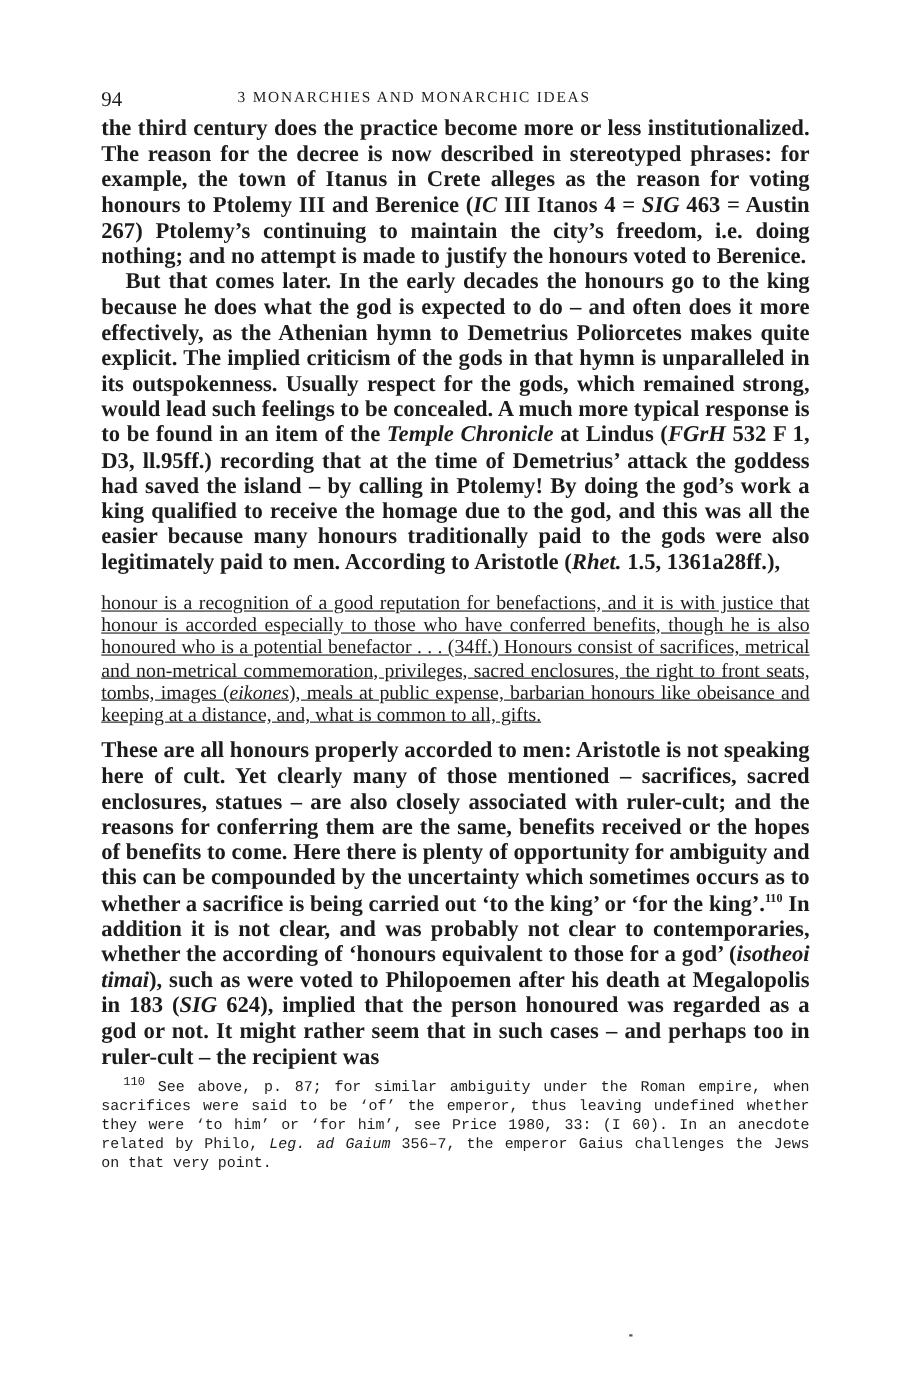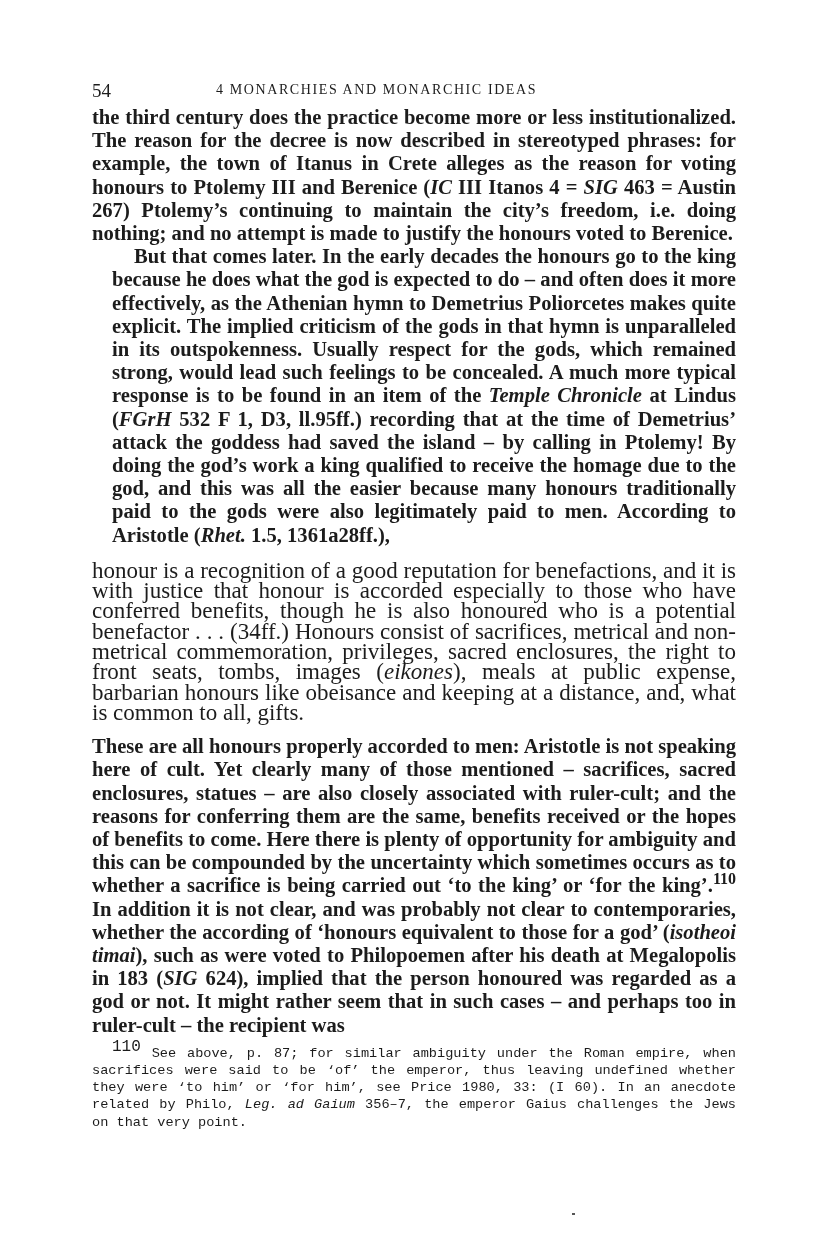--- a/index.html
+++ b/index.html
@@ -3,35 +3,35 @@
 <meta charset="utf-8">
 <style>
   html, body { margin:0; padding:0; background:#ffffff; }
   body { width:822px; height:1254px; position:relative; overflow:hidden;
          font-family:"Liberation Serif","DejaVu Serif",serif; color:#1c1c1c; }
   .page { position:absolute; left:92px; top:76px; width:644px; }
   .header { position:relative; height:30px; }
   .pageno { position:absolute; left:0; top:4px; font-size:19px; }
   .runhead { position:absolute; left:124px; top:6px; font-size:14px; letter-spacing:1.6px; }
   .body-text { font-size:20.6px; line-height:23.2px; text-align:justify; margin:0;font-weight:bold; }
-  .indent { text-indent:22px;margin-left:20px; }
-  .quote { font-size:23px; line-height:20.3px; text-align:justify; margin:14px 0 12px 0; }
+  .indent { text-indent:22px; }
+  .quote { font-size:18px; line-height:20.3px; text-align:justify; margin:14px 0 12px 0;text-decoration:underline; }
   .footnote { font-size:13.6px; line-height:17.2px; text-align:justify; margin-top:8px; }
   .fn-first { text-indent:20px;font-family:Liberation Mono, monospace; }
-  sup { font-size:16px; line-height:0; }
+  sup { font-size:11px; line-height:0; }
   em { font-style:italic; }
   .dot { position:absolute; left:572px; top:1213px; width:3px; height:2px; background:#555; }
 </style>
 </head>
 <body>
 
 <div class="page">
   <div class="header">
-    <span class="pageno">54</span>
-    <span class="runhead">4 MONARCHIES AND MONARCHIC IDEAS</span>
+    <span class="pageno">94</span>
+    <span class="runhead">3 MONARCHIES AND MONARCHIC IDEAS</span>
   </div>
 
   <p class="body-text"><span>the third century does the practice become more or less institutionalized. The reason for the decree is now described in stereotyped phrases: for example, the town of Itanus in Crete alleges as the reason for voting honours to Ptolemy III and Berenice (</span><em>IC</em><span> III Itanos 4 = </span><em>SIG</em><span> 463 = Austin 267) Ptolemy’s continuing to maintain the city’s freedom, i.e. doing nothing; and no attempt is made to justify the honours voted to Berenice.</span></p>
 
   <p class="body-text indent"><span>But that comes later. In the early decades the honours go to the king because he does what the god is expected to do – and often does it more effectively, as the Athenian hymn to Demetrius Poliorcetes makes quite explicit. The implied criticism of the gods in that hymn is unparalleled in its outspokenness. Usually respect for the gods, which remained strong, would lead such feelings to be concealed. A much more typical response is to be found in an item of the </span><em>Temple Chronicle</em><span> at Lindus (</span><em>FGrH</em><span> 532 F 1, D3, ll.95ff.) recording that at the time of Demetrius’ attack the goddess had saved the island – by calling in Ptolemy! By doing the god’s work a king qualified to receive the homage due to the god, and this was all the easier because many honours traditionally paid to the gods were also legitimately paid to men. According to Aristotle (</span><em>Rhet.</em><span> 1.5, 1361a28ff.),</span></p>
 
   <p class="quote"><span>honour is a recognition of a good reputation for benefactions, and it is with justice that honour is accorded especially to those who have conferred benefits, though he is also honoured who is a potential benefactor . . . (34ff.) Honours consist of sacrifices, metrical and non-metrical commemoration, privileges, sacred enclosures, the right to front seats, tombs, images (</span><em>eikones</em><span>), meals at public expense, barbarian honours like obeisance and keeping at a distance, and, what is common to all, gifts.</span></p>
 
   <p class="body-text"><span>These are all honours properly accorded to men: Aristotle is not speaking here of cult. Yet clearly many of those mentioned – sacrifices, sacred enclosures, statues – are also closely associated with ruler-cult; and the reasons for conferring them are the same, benefits received or the hopes of benefits to come. Here there is plenty of opportunity for ambiguity and this can be compounded by the uncertainty which sometimes occurs as to whether a sacrifice is being carried out ‘to the king’ or ‘for the king’.</span><sup>110</sup><span> In addition it is not clear, and was probably not clear to contemporaries, whether the according of ‘honours equivalent to those for a god’ (</span><em>isotheoi timai</em><span>), such as were voted to Philopoemen after his death at Megalopolis in 183 (</span><em>SIG</em><span> 624), implied that the person honoured was regarded as a god or not. It might rather seem that in such cases – and perhaps too in ruler-cult – the recipient was</span></p>
 

